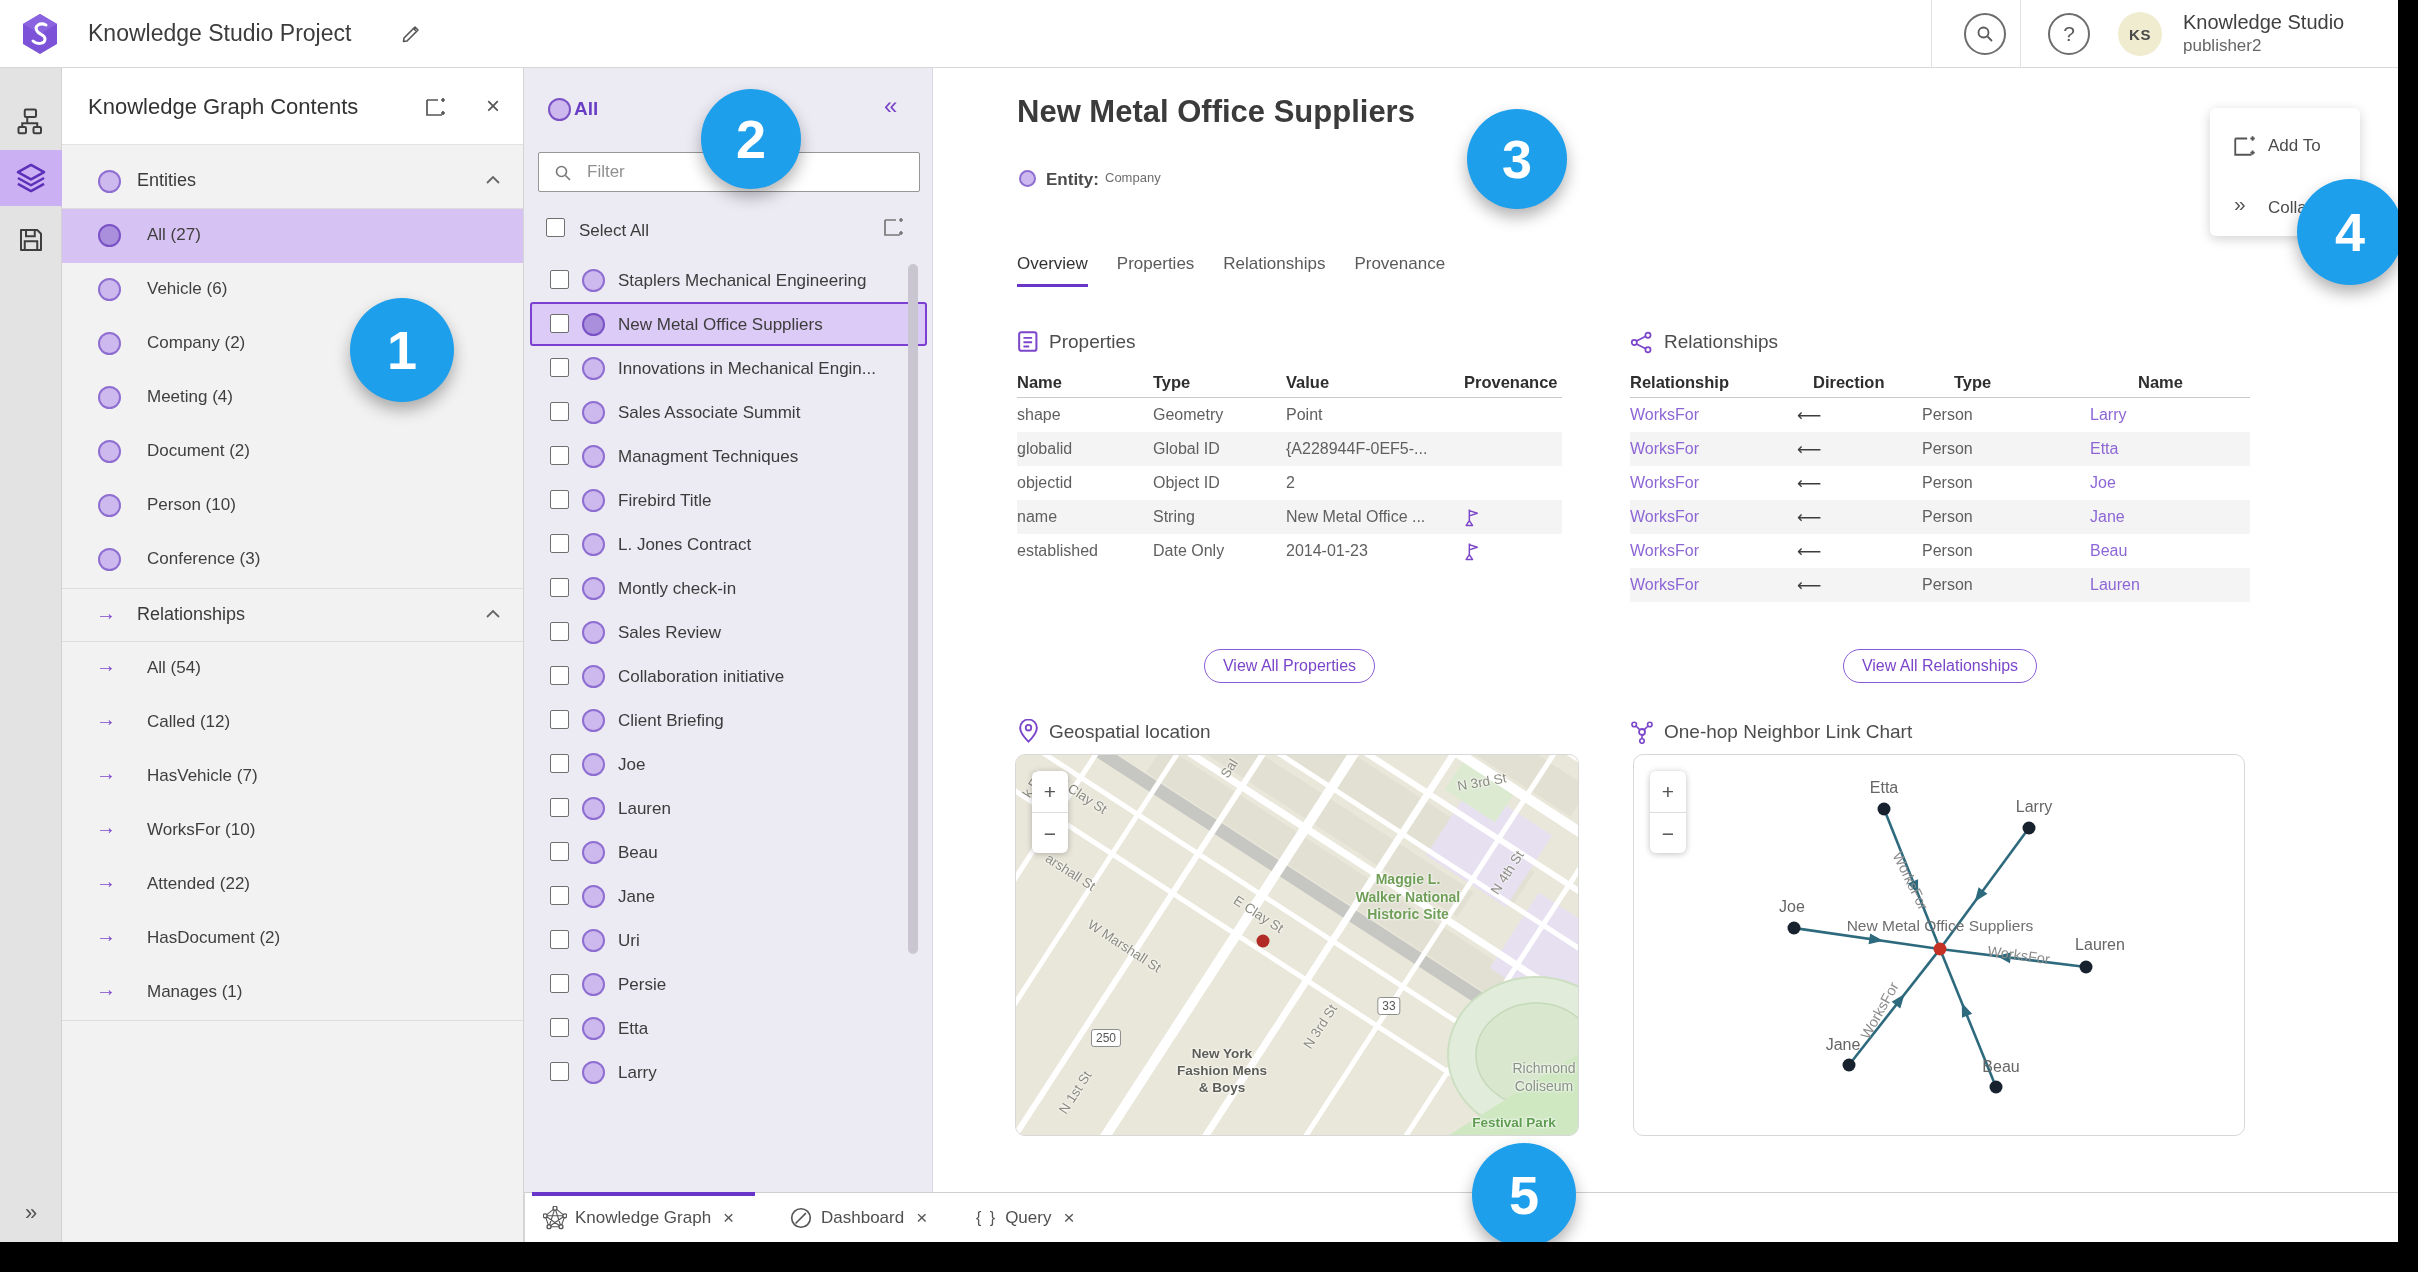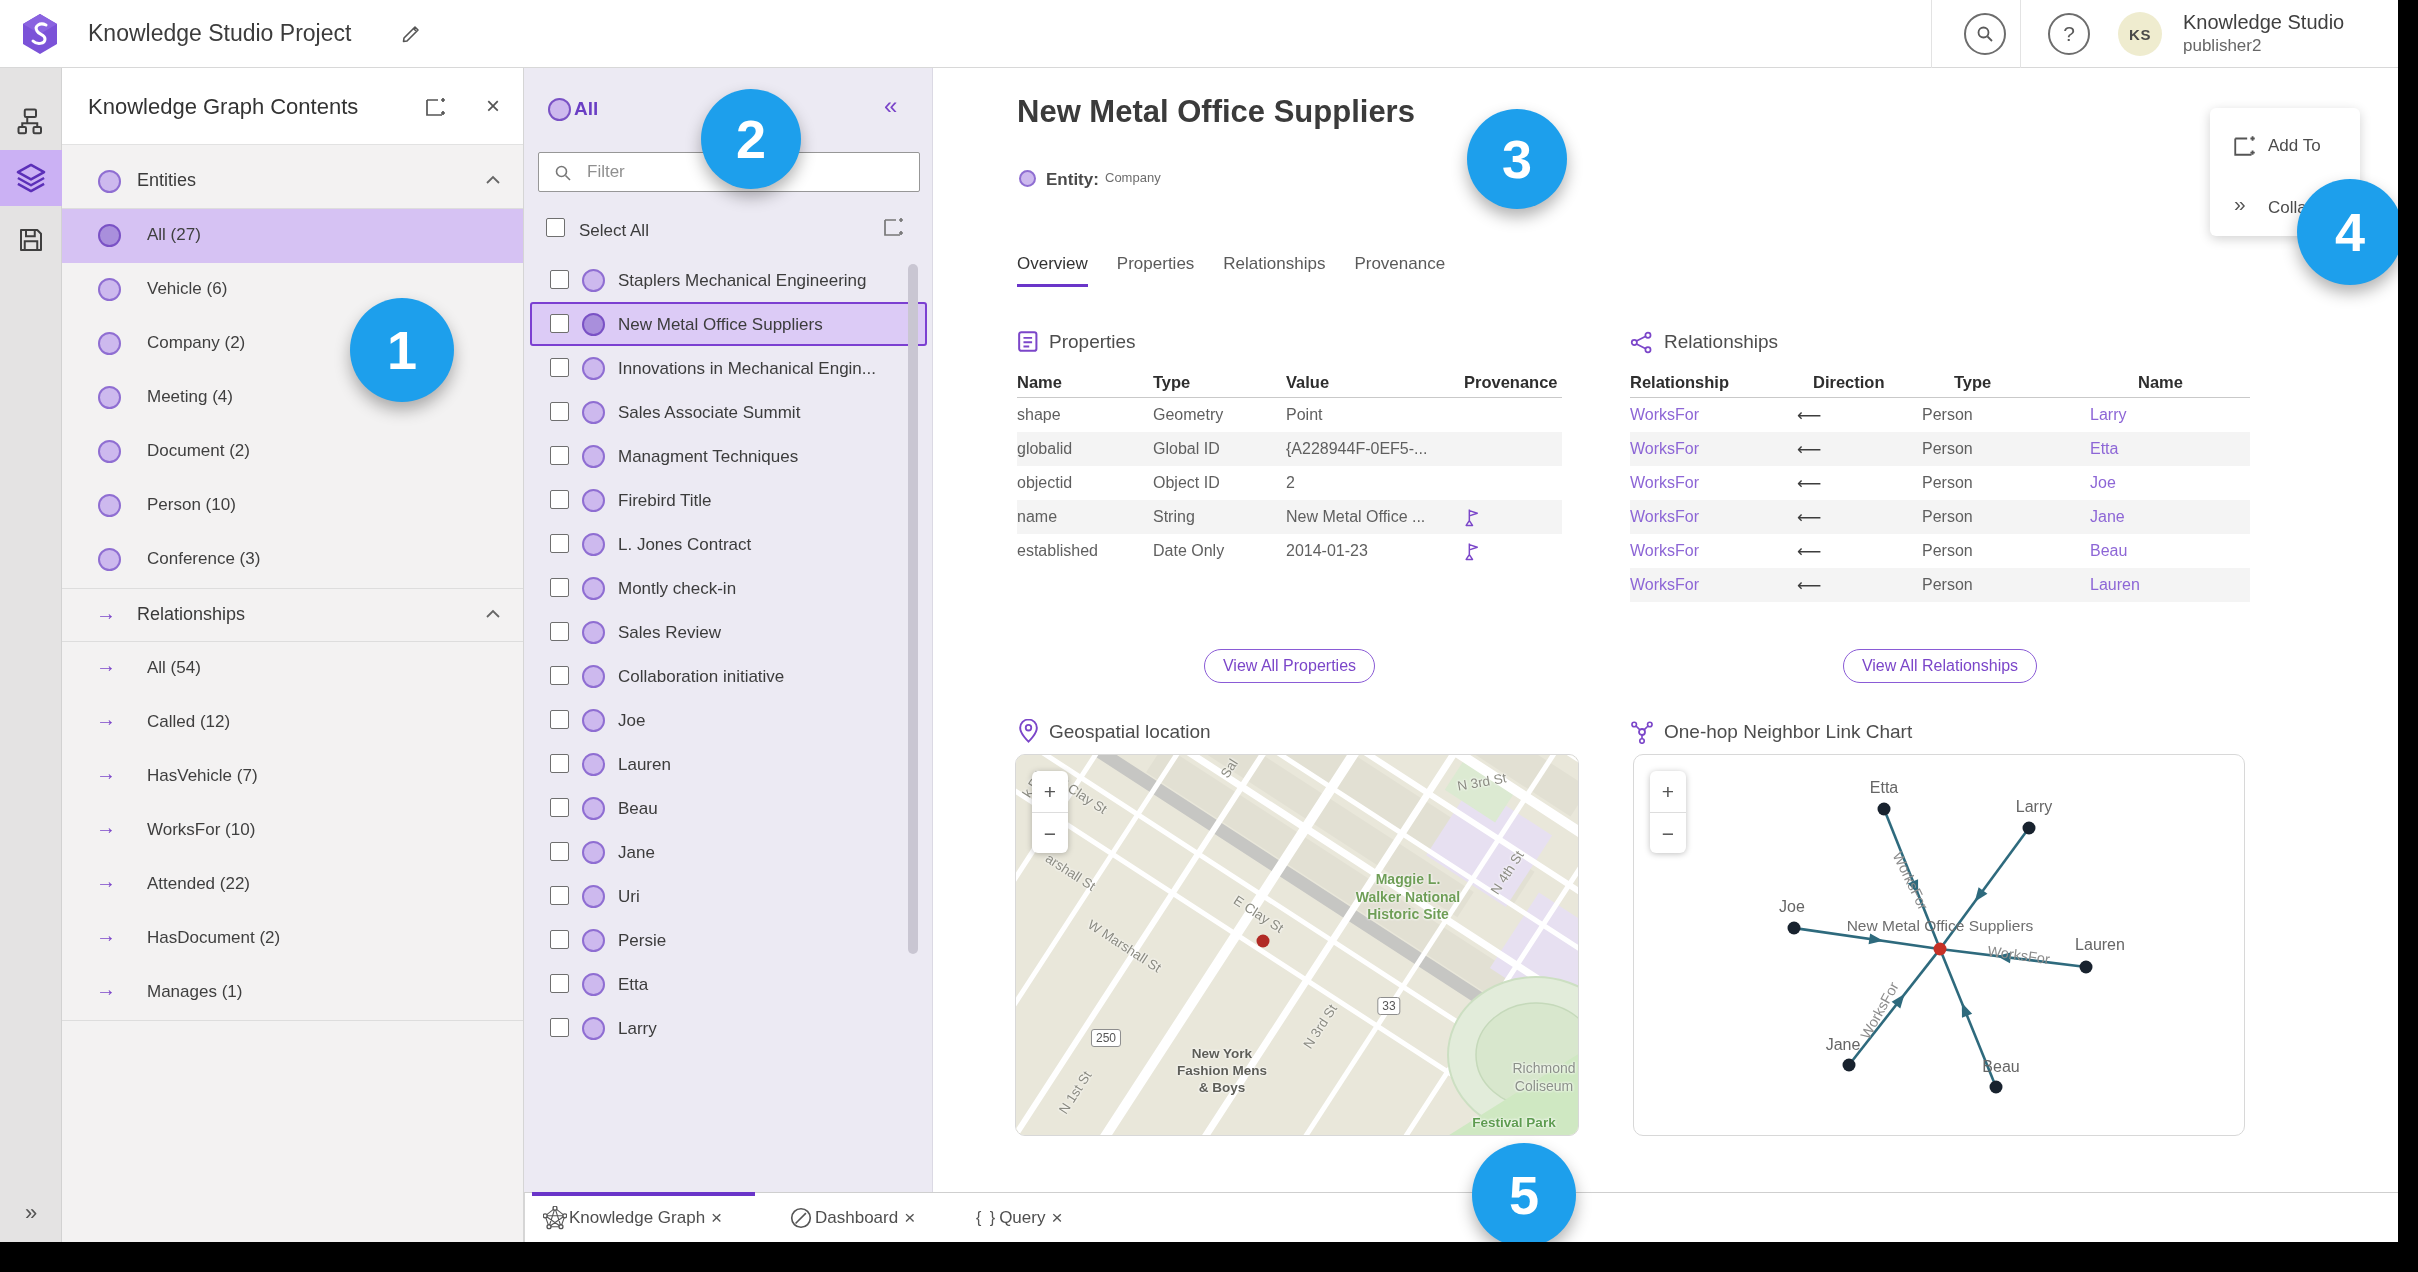--- a/index.html
+++ b/index.html
@@ -85,21 +85,21 @@
   .shield{position:absolute;transform:translate(-50%,-50%);background:#fff;border:1.5px solid #8e8e8e;border-radius:3px;font-size:12px;color:#555;padding:1px 4px;text-shadow:none;}
   .float-menu{position:absolute;left:1277px;top:40px;width:150px;height:128px;background:#fff;border-radius:6px;box-shadow:0 3px 12px rgba(0,0,0,.18);}
   .fm-lbl{position:absolute;left:58px;font-size:17px;color:#4c4c4c;}
   .lc-name{font-size:16px;fill:#666;}
   .lc-center{font-size:15.5px;fill:#6e6e6e;}
   .lc-edge{font-size:14.5px;fill:#8c8c8c;}
 
   
   .tabbar{position:absolute;left:524px;top:1192px;width:1874px;height:50px;background:#fff;border-top:1px solid #cfcfcf;border-left:1px solid #d6d6d6;}
   .tb-indicator{position:absolute;left:7px;top:-1px;width:223px;height:4px;background:#6a35c9;}
-  .btab{position:absolute;top:0;height:50px;display:flex;align-items:center;gap:2px;font-size:17px;color:#4f4f4f;}
+  .btab{position:absolute;top:0;height:50px;display:flex;align-items:center;gap:8px;font-size:17px;color:#4f4f4f;}
   .btab .x{font-size:19px;color:#555;margin-left:4px;}
 
   
   .callout{position:absolute;border-radius:50%;background:#1d9fec;color:#fff;display:flex;align-items:center;justify-content:center;font-size:54px;font-weight:bold;z-index:20;box-shadow:0 8px 16px rgba(0,0,0,.30);}
   .strip-r{position:absolute;left:2398px;top:0;width:20px;height:1272px;background:#000;z-index:30;}
   .strip-b{position:absolute;left:0;top:1242px;width:2418px;height:30px;background:#000;z-index:30;}
   svg{display:block;}
 </style>
 </head>
 <body>
@@ -302,20 +302,25 @@
           </div>
           <div class="lp-row">
             <span class="checkbox cb"></span>
             <span class="ent-circle ci"></span>
             <span class="lbl nowrap">Sales Review</span>
           </div>
           <div class="lp-row">
             <span class="checkbox cb"></span>
             <span class="ent-circle ci"></span>
             <span class="lbl nowrap">Collaboration initiative</span>
+          </div>
+          <div class="lp-row">
+            <span class="checkbox cb"></span>
+            <span class="ent-circle ci"></span>
+            <span class="lbl nowrap">Client Briefing</span>
           </div>
           <div class="lp-row">
             <span class="checkbox cb"></span>
             <span class="ent-circle ci"></span>
             <span class="lbl nowrap">Joe</span>
           </div>
           <div class="lp-row">
             <span class="checkbox cb"></span>
             <span class="ent-circle ci"></span>
             <span class="lbl nowrap">Lauren</span>

